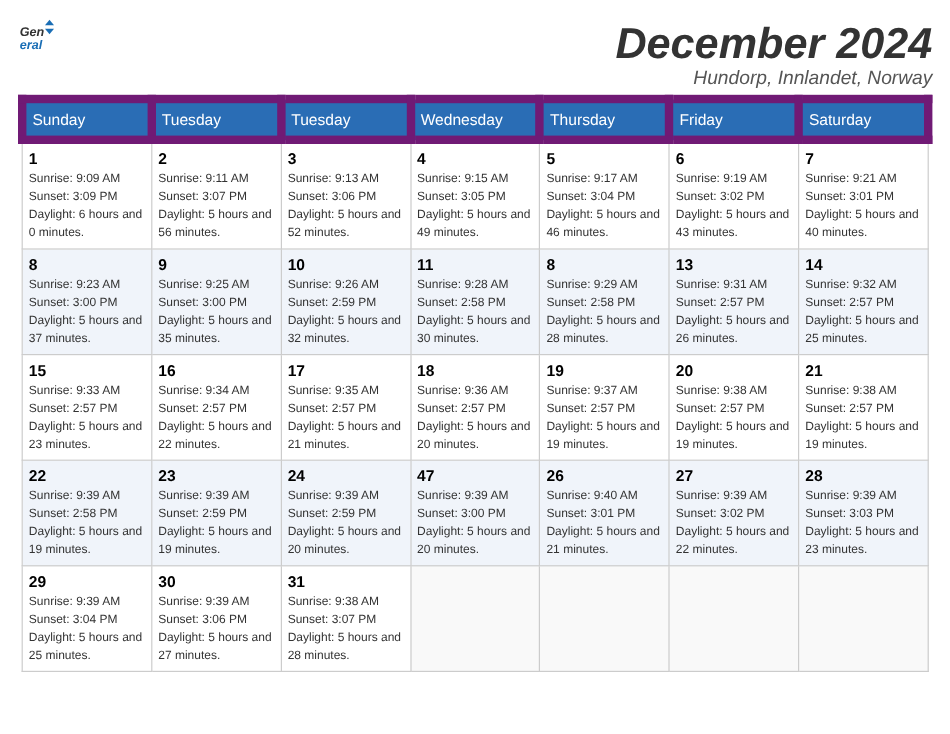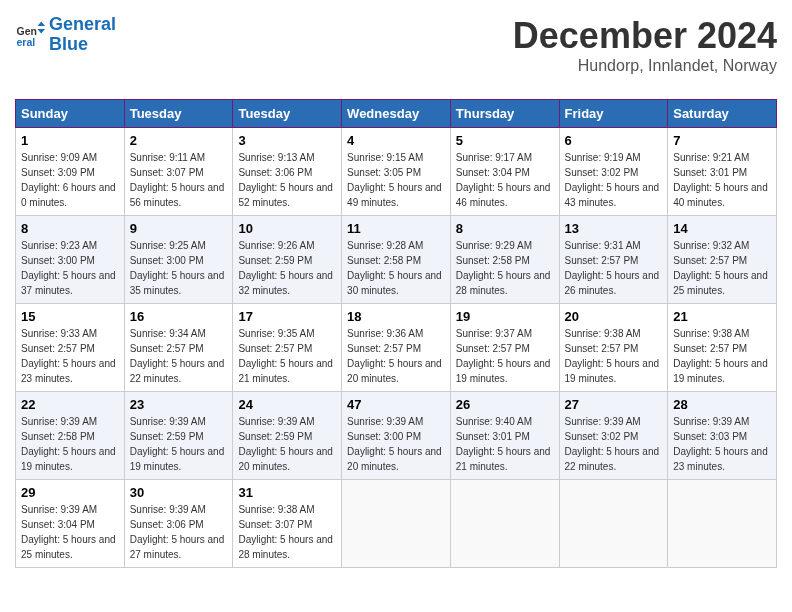--- a/index.html
+++ b/index.html
@@ -7,21 +7,22 @@
       font-family: Arial, sans-serif;
       background: #fff;
       width: 792px;
       min-height: 612px;
       padding: 15px;
     }
     .header-area {
       display: flex;
       justify-content: space-between;
       align-items: flex-start;
-      margin-bottom: 24px;
+      margin-bottom: 4px;
+      font-style: italic;
     }
     .logo {
       display: flex;
       align-items: center;
       gap: 4px;
     }
     .logo-text {
       font-size: 18px;
       font-weight: bold;
       color: #333;
@@ -50,22 +51,22 @@
       width: 100%;
       border-collapse: collapse;
       font-size: 11px;
     }
     thead tr th {
       background-color: #2a6db5;
       color: #fff;
       padding: 6px 5px;
       text-align: left;
       font-size: 13px;
-      font-weight: bold;
-      border: 1px solid #701a75;
+      font-weight: normal;
+      border: 7px solid #701a75;
     }
     tbody tr td {
       vertical-align: top;
       padding: 5px 5px;
       border: 1px solid #ccc;
       width: 14.28%;
       min-height: 80px;
       background: #fff;
     }
     tbody tr:nth-child(even) td {
@@ -90,26 +91,20 @@
 <body>
 
 <div class="header-area">
   <div class="logo">
     <svg class="logo-icon" viewBox="0 0 40 40" xmlns="http://www.w3.org/2000/svg">
       <text x="2" y="20" font-size="14" font-weight="bold" fill="#333">Gen</text>
       <text x="2" y="34" font-size="14" font-weight="bold" fill="#1a6eb5">eral</text>
       <polygon points="30,8 40,8 35,2" fill="#1a6eb5"></polygon>
       <polygon points="30,12 40,12 35,18" fill="#1a6eb5"></polygon>
     </svg>
-    <div>
-      <div class="logo-text">
-        <span>General</span><br>
-        <span style="color:#1a6eb5">Blue</span>
-      </div>
-    </div>
   </div>
   <div class="title-area">
     <div class="month-title">December 2024</div>
     <div class="location-title">Hundorp, Innlandet, Norway</div>
   </div>
 </div>
 
 <table>
   <thead>
     <tr>

